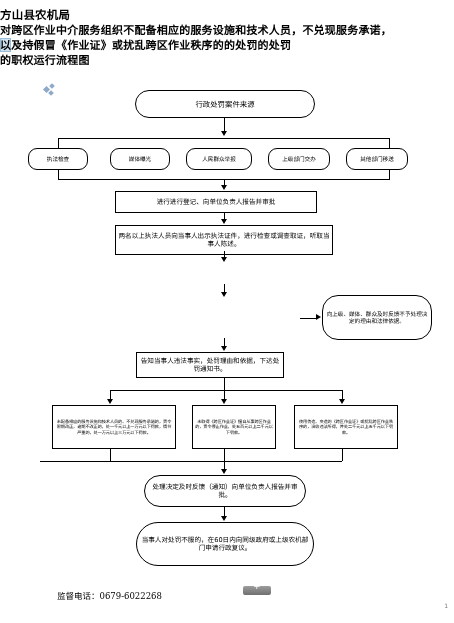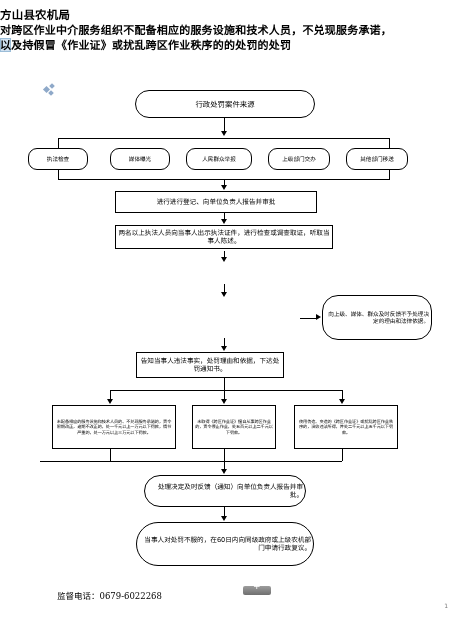--- a/index.html
+++ b/index.html
@@ -33,21 +33,21 @@
   #title-block{position:absolute;left:0;top:8px;width:454px;text-align:left;
       font-family:"DejaVu Serif","Liberation Serif",serif;font-weight:bold;}
   #title-block .ln{font-size:11px;line-height:15px;letter-spacing:.2px;color:#000;}
   #title-block .ln1{font-size:11.5px;}
 
   
   #flow{position:absolute;left:0;top:86px;width:454px;height:470px;}
   .node{position:absolute;box-sizing:border-box;background:#fff;border:1px solid #000;
         display:flex;align-items:center;justify-content:center;text-align:center;color:#000;}
   .node span{display:block;padding:0 2px;}
-  .term{border-radius:40px;text-align:right;}
+  .term{border-radius:40px;}
   .src{border-radius:9px;}
   .rect{border-radius:0;}
   .t9{font-size:7.4px;line-height:9px;}
   .t8{font-size:6.6px;line-height:8.2px;}
   .t7{font-size:5.6px;line-height:7px;}
   .t5{font-size:4.2px;line-height:5.2px;letter-spacing:-.1px;}
 
   
   .ln-v,.ln-h{position:absolute;background:#000;}
   .ln-v{width:1px;}
@@ -81,20 +81,21 @@
       <i></i>
       <i></i>
     </div>
   <div class="page-btn"></div>
   <div class="tiny-mark">1</div>
 
   <div id="title-block">
     <div class="ln ln1">方山县农机局</div>
     <div class="ln">对跨区作业中介服务组织不配备相应的服务设施和技术人员，不兑现服务承诺，</div>
     <div class="ln">以及持假冒《作业证》或扰乱跨区作业秩序的的处罚的处罚</div>
+    <div class="ln">的职权运行流程图</div>
   </div>
 
   <div id="flow">
 
     <div class="node term t9" style="left:135px;top:4px;width:180px;height:28px;">
       <span>行政处罚案件来源</span>
     </div>
     <div class="ln-v" style="left:224px;top:32px;height:14px;"></div>
     <div class="arrow-d" style="left:221px;top:45px;"></div>
 
@@ -123,21 +124,21 @@
     <div class="ln-h" style="left:58px;top:93px;width:332px;"></div>
     <div class="ln-v" style="left:224px;top:93px;height:7px;"></div>
     <div class="arrow-d" style="left:221px;top:99px;"></div>
 
     <div class="node rect t8" style="left:115px;top:105px;width:202px;height:22px;">
       <span>进行进行登记、向单位负责人报告并审批</span>
     </div>
     <div class="ln-v" style="left:224px;top:127px;height:7px;"></div>
     <div class="arrow-d" style="left:221px;top:133px;"></div>
 
-    <div class="node rect t8" style="left:115px;top:139px;width:218px;height:24px;">
+    <div class="node rect t8" style="left:115px;top:139px;width:218px;height:30px;">
       <span>两名以上执法人员向当事人出示执法证件，进行检查或调查取证，听取当事人陈述。</span>
     </div>
     <div class="ln-v" style="left:224px;top:165px;height:7px;"></div>
     <div class="arrow-d" style="left:221px;top:171px;"></div>
 
     <div class="ln-v" style="left:224px;top:198px;height:9px;"></div>
     <div class="arrow-d" style="left:221px;top:206px;"></div>
 
 
     <div class="ln-h" style="left:300px;top:232px;width:17px;"></div>

